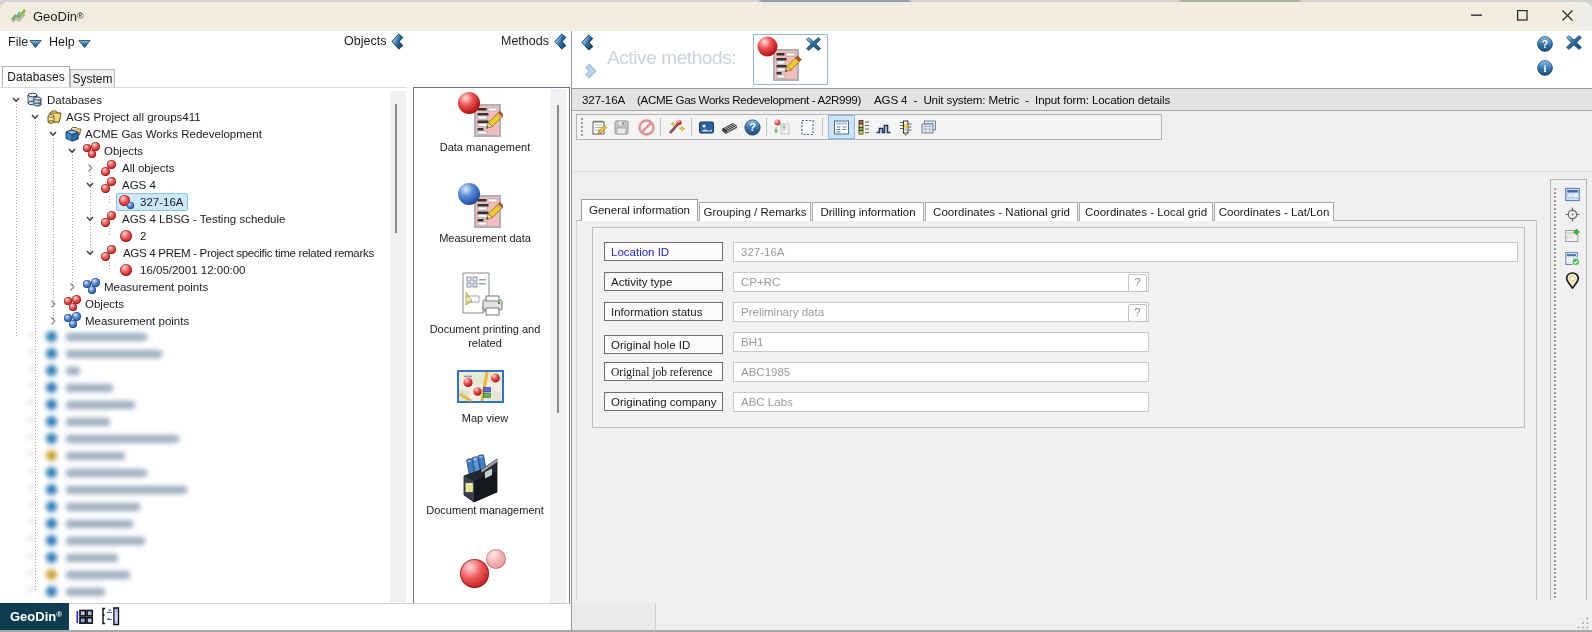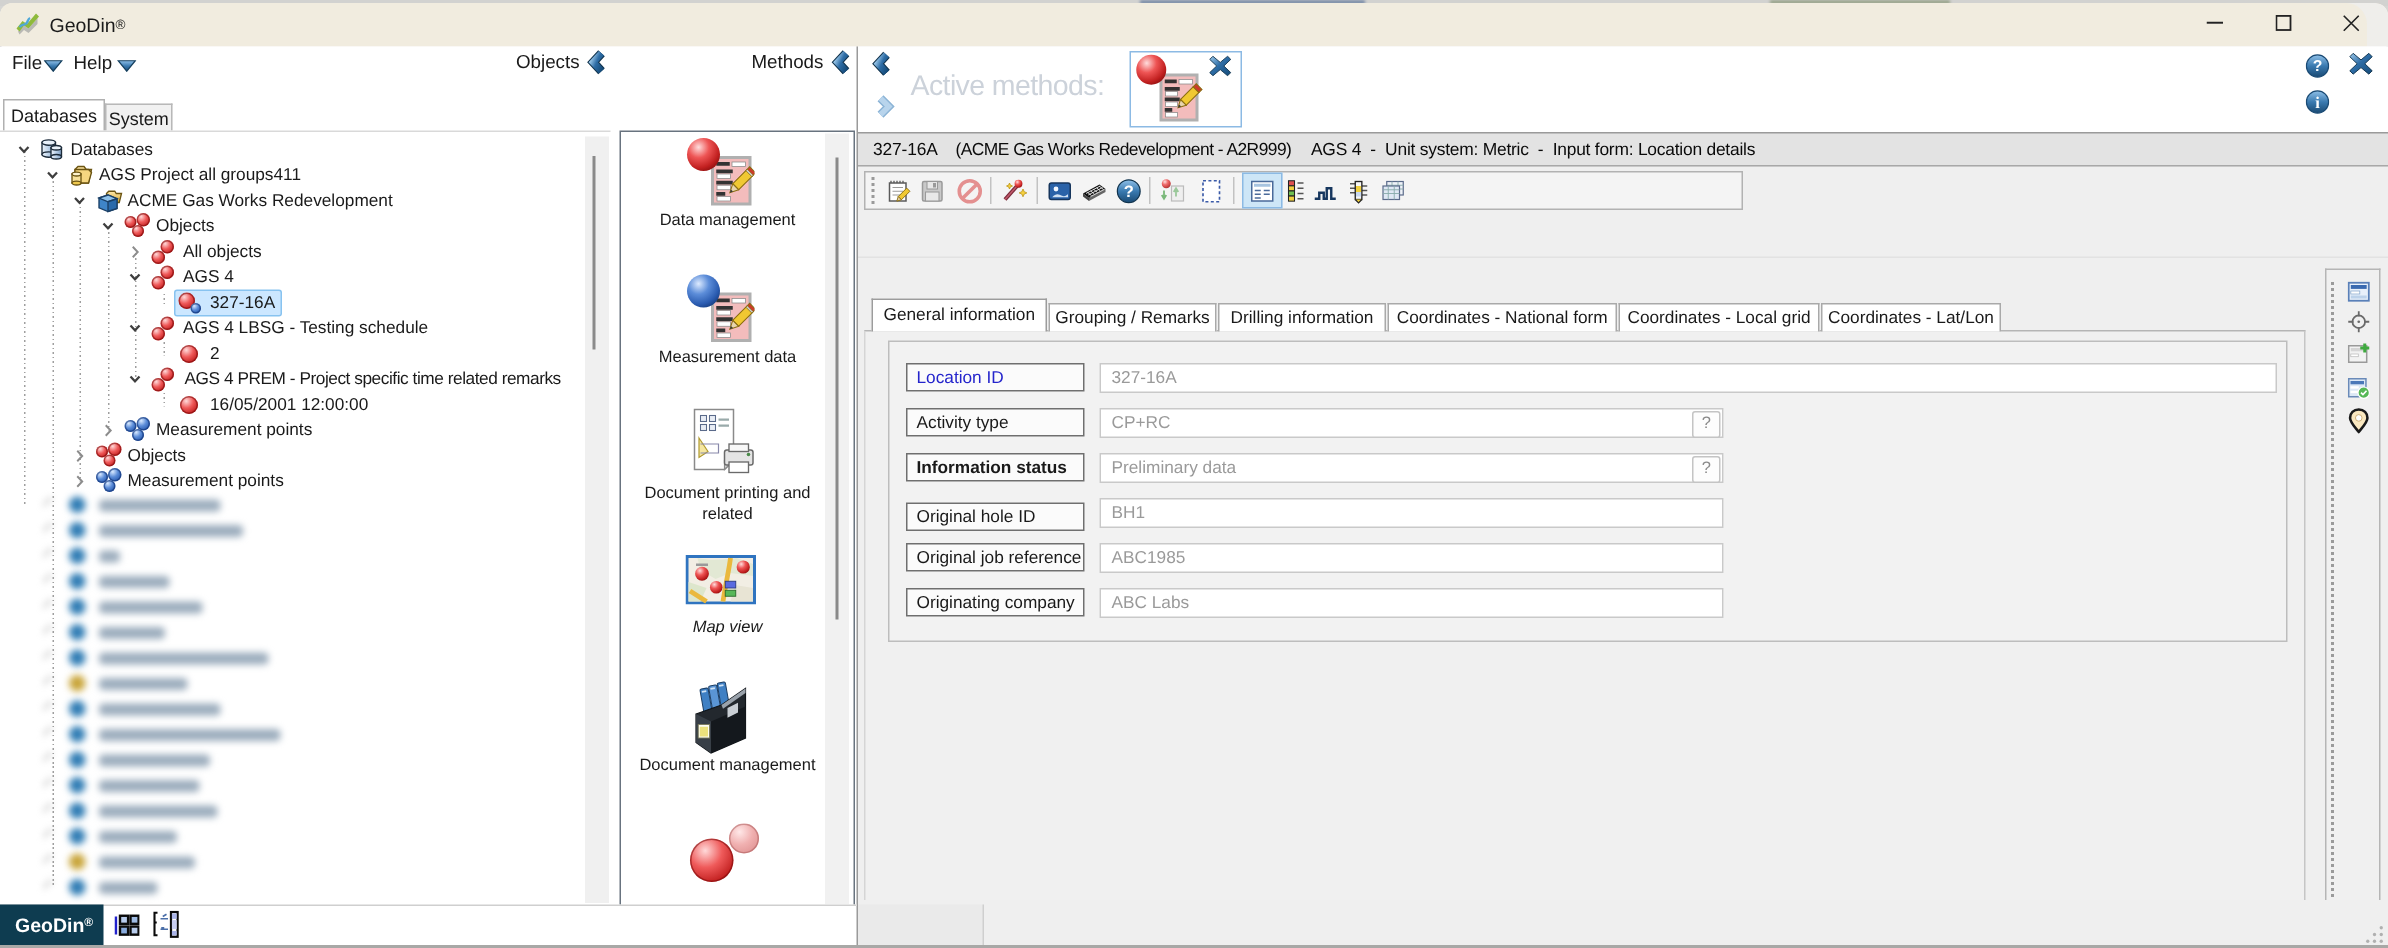--- a/index.html
+++ b/index.html
@@ -444,21 +444,21 @@
  <path d="M33 20 L45 22 L45 31 L30 31 Z" fill="#e8e4d4"></path>
  <path d="M3 24 L14 31" stroke="#eab83c" stroke-width="3.2"></path>
  <path d="M30 2 C29 10 27 18 25 31" stroke="#eab83c" stroke-width="3.2" fill="none"></path>
  <rect x="26.5" y="17.5" width="7" height="4.5" fill="#5a6ae0" stroke="#2a3a80" stroke-width="0.6"></rect>
  <rect x="26.5" y="23.5" width="7" height="4" fill="#58b858" stroke="#2a6a2a" stroke-width="0.6"></rect>
  <path d="M7 6.5 h8" stroke="#9a9a9a" stroke-width="1.6"></path>
  <circle cx="11" cy="12.5" r="4.6" fill="url(#gr)"></circle>
  <circle cx="20.5" cy="21.5" r="4.2" fill="url(#gr)"></circle>
  <circle cx="38.5" cy="8" r="4.4" fill="url(#gr)"></circle>
 </svg>
-<div class="txt" style="left:415px;top:412px;width:140px;text-align:center;font-size:11px;font-style:italic;">Map view</div>
+<div class="txt" style="left:415px;top:412px;width:140px;text-align:center;font-size:11px;">Map view</div>
 
 <svg class="a" style="left:461px;top:452px" width="40" height="51" viewBox="0 0 40 51">
  <g transform="rotate(-10 15 15)">
   <rect x="7" y="6" width="5.5" height="24" rx="1" fill="#3f80c4" stroke="#1c3f66" stroke-width="0.7"></rect>
   <rect x="13" y="5" width="5.5" height="24" rx="1" fill="#5a95d5" stroke="#1c3f66" stroke-width="0.7"></rect>
   <rect x="19" y="4" width="5.5" height="24" rx="1" fill="#3f80c4" stroke="#1c3f66" stroke-width="0.7"></rect>
   <path d="M8 8 h3 M14 7 h3 M20 6 h3" stroke="#cfe2f4" stroke-width="1.2"></path>
  </g>
  <path d="M3 24 L20 18 L36 7 L36 40 L13 50 L3 43 Z" fill="#23282e" stroke="#101418" stroke-width="0.8"></path>
  <path d="M3 24 L13 29 L13 50 L3 43 Z" fill="#383f47"></path>
@@ -641,36 +641,36 @@
 
 <div class="a" style="left:572px;top:171px;width:1020px;height:1px;background:#e2e2e2;"></div>
 
 <div id="formarea">
 
 <div class="a" style="left:576px;top:220px;width:961px;height:384px;background:#f0f0f0;border-top:1px solid #b5b5b5;border-left:1px solid #d5d5d5;border-right:1px solid #c5c5c5;box-sizing:border-box;"></div>
 
 <div class="tab" style="left:581px;top:199px;width:117px;height:22px;line-height:21px;border-color:#9c9c9c;z-index:2;">General information</div>
 <div class="tab" style="left:699px;width:112px;">Grouping / Remarks</div>
 <div class="tab" style="left:812px;width:112px;">Drilling information</div>
-<div class="tab" style="left:925px;width:153px;">Coordinates - National form</div>
+<div class="tab" style="left:925px;width:153px;">Coordinates - National grid</div>
 <div class="tab" style="left:1079px;width:134px;">Coordinates - Local grid</div>
 <div class="tab" style="left:1214px;width:120px;">Coordinates - Lat/Lon</div>
 
 <div class="a" style="left:592px;top:227px;width:933px;height:201px;background:#f2f2f2;border:1px solid #bdbdbd;box-sizing:border-box;"></div>
 <div class="flabel" style="top:242px;color:#2525cc;">Location ID</div>
 <div class="finput" style="top:242px;width:785px;">327-16A</div>
 <div class="flabel" style="top:272px;">Activity type</div>
 <div class="finput" style="top:272px;width:416px;">CP+RC</div>
 <div class="qbtn" style="top:274px;">?</div>
-<div class="flabel" style="top:302px;font-weight:bold;">Information status</div>
+<div class="flabel" style="top:302px;">Information status</div>
 <div class="finput" style="top:302px;width:416px;">Preliminary data</div>
 <div class="qbtn" style="top:304px;">?</div>
 <div class="flabel" style="top:335px;">Original hole ID</div>
 <div class="finput" style="top:332px;width:416px;">BH1</div>
-<div class="flabel" style="top:362px;">Original job reference</div>
+<div class="flabel" style="top:362px;font-family:Liberation Serif, serif;">Original job reference</div>
 <div class="finput" style="top:362px;width:416px;">ABC1985</div>
 <div class="flabel" style="top:392px;">Originating company</div>
 <div class="finput" style="top:392px;width:416px;">ABC Labs</div>
 </div>
 
 <div class="a" style="left:1550px;top:179px;width:37px;height:425px;background:#f0f0f0;border:1px solid #b5b5b5;border-bottom:none;box-sizing:border-box;"></div>
 <div class="a" style="left:1554px;top:188px;width:2px;height:412px;background-image:repeating-linear-gradient(#9a9a9a 0 2px,transparent 2px 4px);"></div>
 <div id="sideicons">
 <svg class="sicon" style="top:187px" viewBox="0 0 15 15">
  <rect x="0.8" y="1.5" width="13.4" height="12" fill="#e8f0fa" stroke="#5a80b8" stroke-width="1.2"></rect>

